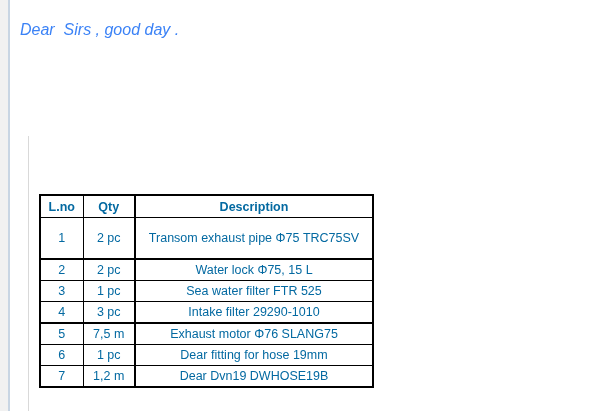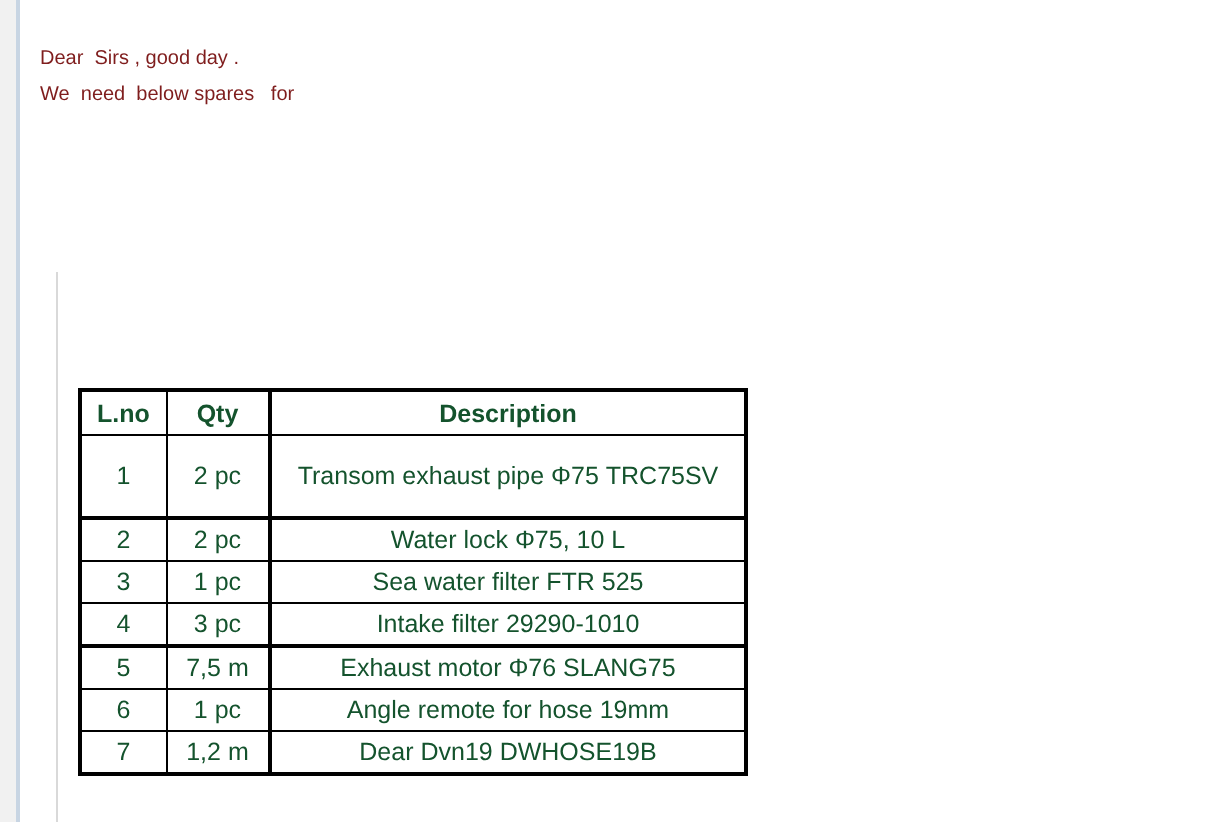--- a/index.html
+++ b/index.html
@@ -28,34 +28,35 @@
   }
   .guide-line {
     position: absolute;
     left: 28px; top: 136px;
     width: 1px; height: 275px;
     background: #d9d9d9;
   }
   .letter {
     position: absolute;
     left: 20px; top: 21px;
-    color: #7f1d1d;
-    font-size: 10px;
+    color: #3b82f6;
+    font-size: 16px;
     line-height: 18px;
+    font-style: italic;
   }
   .letter .line {
     white-space: pre;
   }
   table.spares {
     position: absolute;
     left: 39px; top: 194px;
     width: 333px;
     border-collapse: collapse;
     table-layout: fixed;
-    color: #14532d;
+    color: #0369a1;
     font-size: 12.5px;
   }
   table.spares th,
   table.spares td {
     border: 1.5px solid #000000;
     text-align: center;
     vertical-align: middle;
     padding: 0 2px;
     overflow: hidden;
     white-space: nowrap;
@@ -85,21 +86,20 @@
 <body>
 
 <div>
 
   <div class="gutter"></div>
   <div class="page-edge"></div>
   <div class="guide-line"></div>
 
   <div class="letter">
     <div class="line">Dear  Sirs , good day .</div>
-    <div class="line">We  need  below spares   for</div>
   </div>
 
   <table class="spares">
     <colgroup>
       <col style="width:43px">
       <col style="width:52px">
       <col style="width:238px">
     </colgroup>
     <thead>
       <tr>
@@ -110,41 +110,41 @@
     </thead>
     <tbody>
       <tr class="tall thick-bottom">
         <td>1</td>
         <td>2 pc</td>
         <td class="col-desc">Transom exhaust pipe Φ75 TRC75SV</td>
       </tr>
       <tr>
         <td>2</td>
         <td>2 pc</td>
-        <td class="col-desc">Water lock Φ75, 10 L</td>
+        <td class="col-desc">Water lock Φ75, 15 L</td>
       </tr>
       <tr>
         <td>3</td>
         <td>1 pc</td>
         <td class="col-desc">Sea water filter FTR 525</td>
       </tr>
       <tr class="thick-bottom">
         <td>4</td>
         <td>3 pc</td>
         <td class="col-desc">Intake filter 29290-1010</td>
       </tr>
       <tr>
         <td>5</td>
         <td>7,5 m</td>
         <td class="col-desc">Exhaust motor Φ76 SLANG75</td>
       </tr>
       <tr>
         <td>6</td>
         <td>1 pc</td>
-        <td class="col-desc">Angle remote for hose 19mm</td>
+        <td class="col-desc">Dear fitting for hose 19mm</td>
       </tr>
       <tr>
         <td>7</td>
         <td>1,2 m</td>
         <td class="col-desc">Dear Dvn19 DWHOSE19B</td>
       </tr>
     </tbody>
   </table>
 
 </div>

